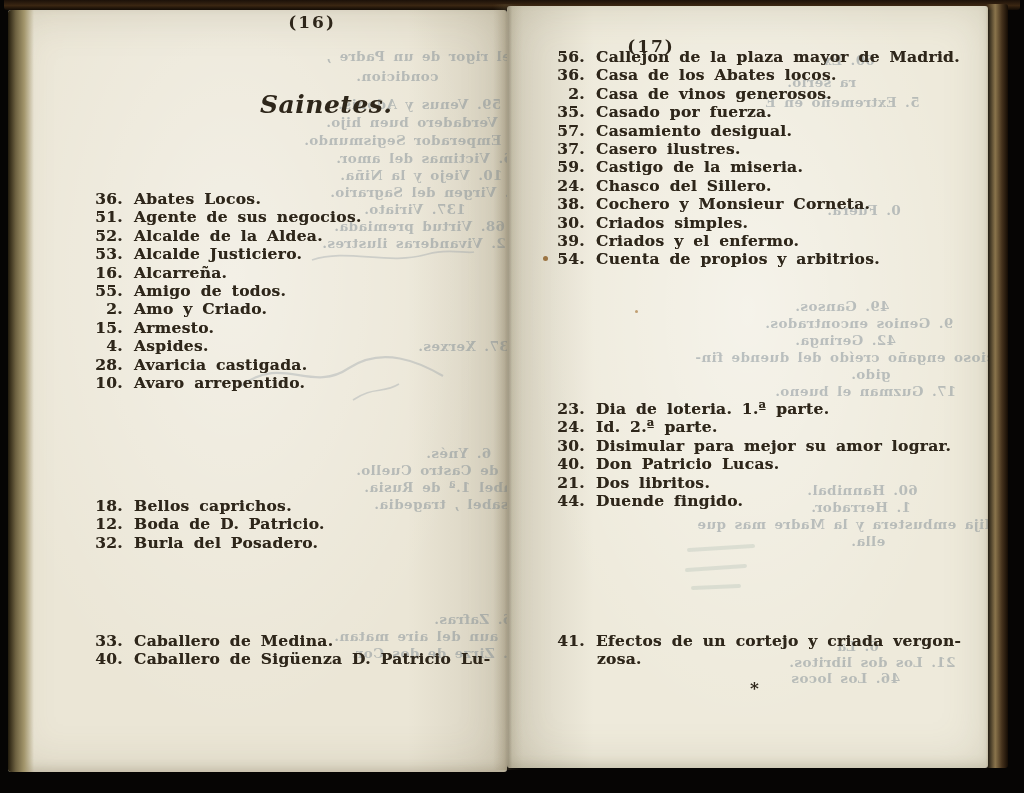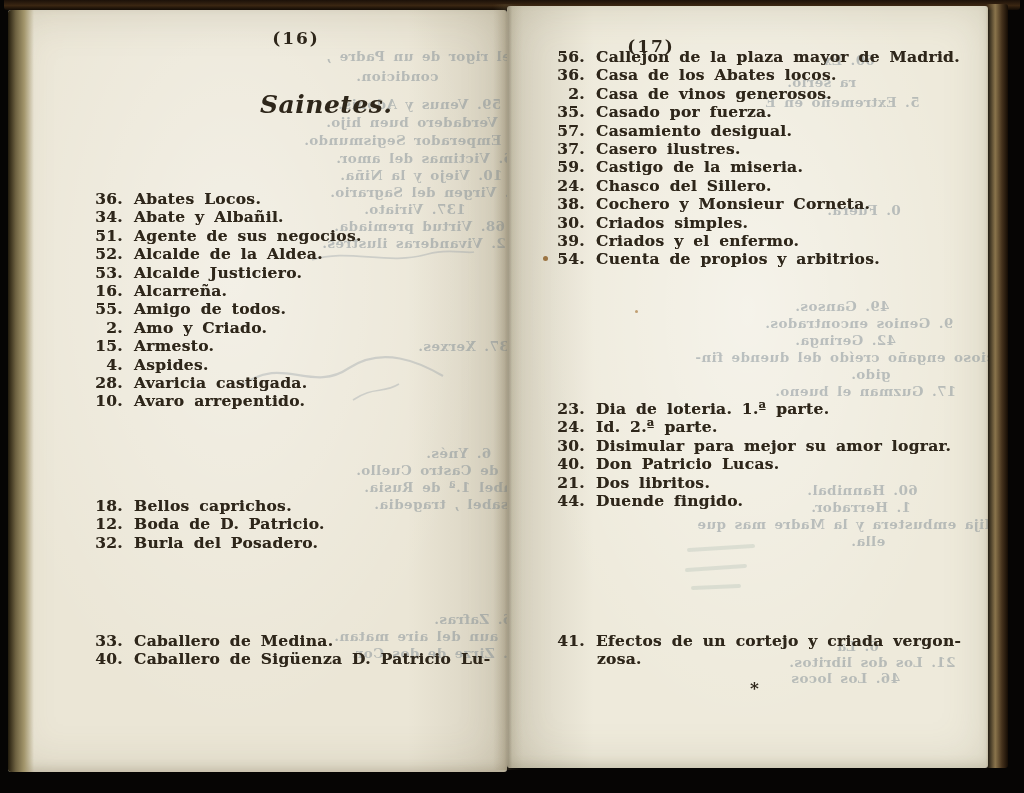--- a/index.html
+++ b/index.html
@@ -22,21 +22,21 @@
          box-shadow:inset 0 0 46px rgba(112,98,62,.20), inset 0 -4px 10px rgba(90,78,48,.16);}
   .edge-left{position:absolute;left:8px;top:10px;width:26px;height:762px;z-index:4;
          background:linear-gradient(90deg,#241d0e,#6f6342 30%,#a2956b 62%,rgba(171,158,116,0));
          border-radius:3px 0 0 3px;}
   .edge-right{position:absolute;left:986px;top:4px;width:22px;height:764px;z-index:4;
          background:linear-gradient(90deg,rgba(201,188,150,0),#8a744c 42%,#46331d 72%,#150c04);
          border-radius:0 3px 3px 0;}
   .gutter{position:absolute;left:493px;top:4px;width:30px;height:766px;z-index:3;
          background:linear-gradient(90deg,rgba(0,0,0,0),rgba(120,106,74,.20) 38%,rgba(86,75,52,.30) 52%,rgba(120,106,74,.10) 64%,rgba(0,0,0,0));}
   .pagenum{position:absolute;font-size:17px;font-weight:bold;letter-spacing:2px;text-align:center;width:80px;}
-  .pn-l{left:248px;top:18px;}
+  .pn-l{left:248px;top:2px;text-align:right;}
   .pn-r{left:104px;top:30px;}
   .section-title{position:absolute;left:252px;top:80px;font-style:italic;font-weight:bold;
          font-size:25px;letter-spacing:.5px;}
   .group{position:absolute;white-space:nowrap;}
   .l-g1{left:72px;top:180px;} .l-g2{left:72px;top:487px;} .l-g3{left:72px;top:622px;}
   .r-g1{left:36px;top:42px;}  .r-g2{left:36px;top:394px;} .r-g3{left:36px;top:626px;}
   .entry{line-height:18.4px;font-size:15.5px;font-weight:bold;letter-spacing:.3px;word-spacing:4px;
          text-shadow:0 0 .4px rgba(46,38,26,.55);}
   .entry .num{display:inline-block;width:43px;text-align:right;}
   .entry .tit{margin-left:11px;}
@@ -92,24 +92,20 @@
     <div class="pagenum pn-l">(16)</div>
     <div class="section-title">Sainetes.</div>
 
     <div class="group l-g1">
 
     <div class="entry">
           <span class="num">36.</span><span class="tit">Abates Locos.</span>
           <div class="wrap2"></div>
         </div>
         <div class="entry">
-          <span class="num">34.</span><span class="tit">Abate y Albañil.</span>
-          <div class="wrap2"></div>
-        </div>
-        <div class="entry">
           <span class="num">51.</span><span class="tit">Agente de sus negocios.</span>
           <div class="wrap2"></div>
         </div>
         <div class="entry">
           <span class="num">52.</span><span class="tit">Alcalde de la Aldea.</span>
           <div class="wrap2"></div>
         </div>
         <div class="entry">
           <span class="num">53.</span><span class="tit">Alcalde Justiciero.</span>
           <div class="wrap2"></div>

